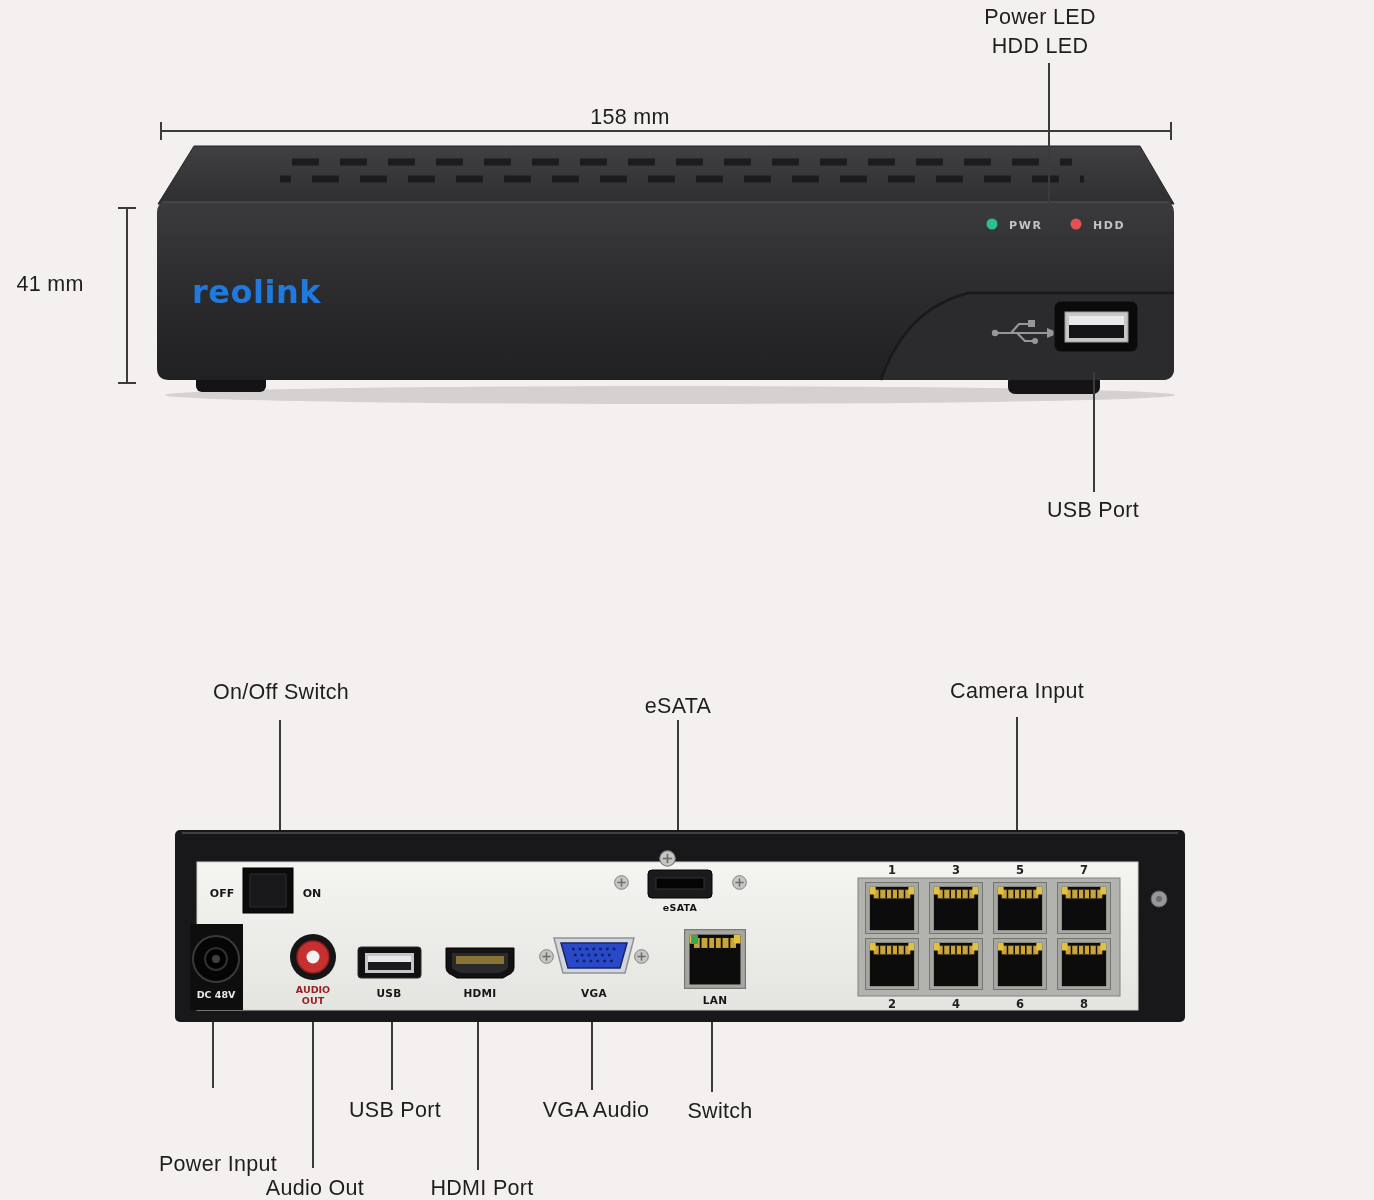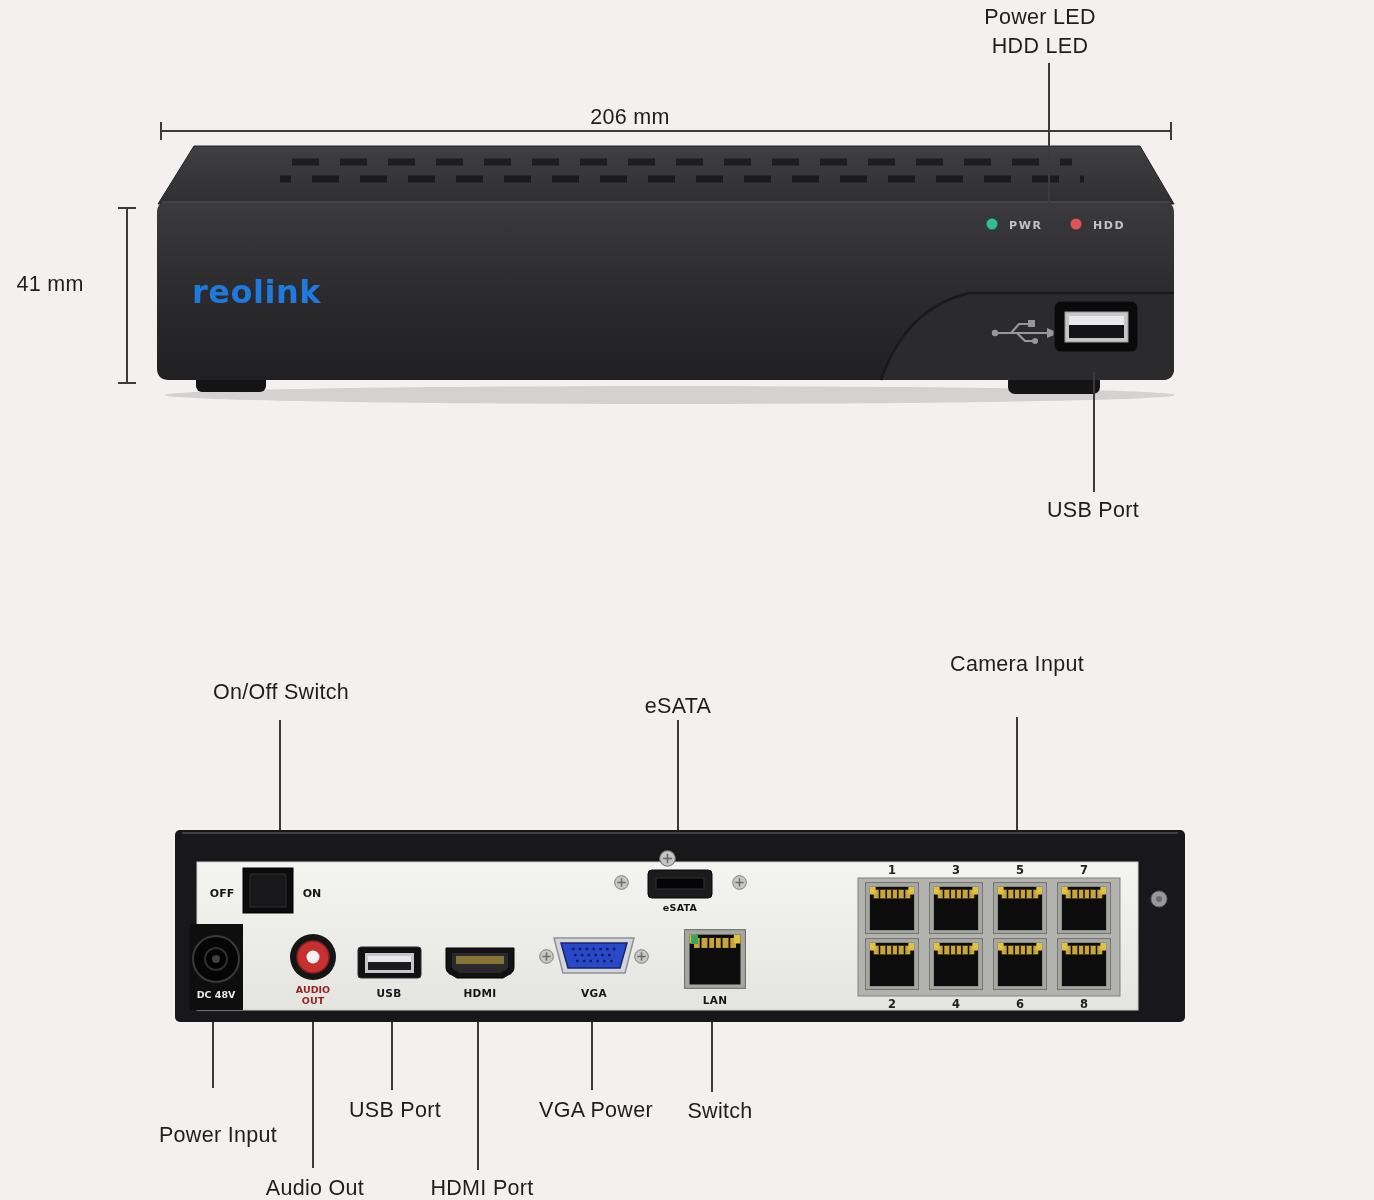--- a/index.html
+++ b/index.html
@@ -66,40 +66,40 @@
       <rect x="929" y="176" width="55" height="9" fill="#e9e9eb"></rect>
     </g>
   </svg>
 
   <div class="lbl" style="left:930px;top:3px;width:220px">
     <div>Power LED</div>
     <div>HDD LED</div>
   </div>
   <div class="vline" style="left:1048px;top:63px;height:143px"></div>
 
-  <div class="lbl" style="left:465px;top:103px;width:330px">206 mm</div>
+  <div class="lbl" style="left:465px;top:103px;width:330px">158 mm</div>
   <div class="hline" style="left:160px;top:130px;width:1012px"></div>
   <div class="vline" style="left:160px;top:122px;height:18px"></div>
   <div class="vline" style="left:1170px;top:122px;height:18px"></div>
 
   <div class="lbl" style="left:0px;top:270px;width:100px">41 mm</div>
   <div class="vline" style="left:126px;top:208px;height:176px"></div>
   <div class="hline" style="left:118px;top:207px;width:18px"></div>
   <div class="hline" style="left:118px;top:382px;width:18px"></div>
 
   <div class="vline" style="left:1093px;top:372px;height:120px"></div>
   <div class="lbl" style="left:1002px;top:496px;width:182px">USB Port</div>
 
   <div class="lbl" style="left:181px;top:678px;width:200px">On/Off Switch</div>
   <div class="vline" style="left:279px;top:720px;height:110px"></div>
 
   <div class="lbl" style="left:598px;top:692px;width:160px">eSATA</div>
   <div class="vline" style="left:677px;top:720px;height:110px"></div>
 
-  <div class="lbl" style="left:917px;top:650px;width:200px">Camera Input</div>
+  <div class="lbl" style="left:917px;top:677px;width:200px">Camera Input</div>
   <div class="vline" style="left:1016px;top:717px;height:113px"></div>
 
   <svg class="abs" style="left:170px;top:818px" width="1020" height="212" viewBox="0 0 1020 212" xmlns="http://www.w3.org/2000/svg" xmlns:xlink="http://www.w3.org/1999/xlink">
     <defs>
       <linearGradient id="gPanel" x1="0" y1="0" x2="0" y2="1">
         <stop offset="0" stop-color="#f4f4f1"></stop>
           <stop offset="1" stop-color="#e4e4e1"></stop>
       </linearGradient>
       <symbol id="rj45" viewBox="0 0 56 54">
         <rect x="0.5" y="0.5" width="55" height="53" fill="#a6a6a2" stroke="#73736d"></rect>
@@ -208,27 +208,27 @@
       <text class="cam-num" x="914" y="190">8</text>
     </g>
 
     <g>
       <circle cx="989" cy="81" r="8" fill="#98989a" stroke="#5f5f61"></circle>
       <circle cx="989" cy="81" r="3" fill="#6c6c6e"></circle>
     </g>
   </svg>
 
   <div class="vline" style="left:212px;top:1022px;height:66px"></div>
-  <div class="lbl" style="left:118px;top:1121px;width:200px">Power Input</div>
+  <div class="lbl" style="left:118px;top:1150px;width:200px">Power Input</div>
 
   <div class="vline" style="left:391px;top:1022px;height:68px"></div>
   <div class="lbl" style="left:305px;top:1096px;width:180px">USB Port</div>
 
   <div class="vline" style="left:591px;top:1022px;height:68px"></div>
-  <div class="lbl" style="left:506px;top:1096px;width:180px">VGA Power</div>
+  <div class="lbl" style="left:506px;top:1096px;width:180px">VGA Audio</div>
 
   <div class="vline" style="left:711px;top:1022px;height:70px"></div>
   <div class="lbl" style="left:630px;top:1097px;width:180px">Switch</div>
 
   <div class="vline" style="left:312px;top:1022px;height:146px"></div>
   <div class="lbl" style="left:225px;top:1174px;width:180px">Audio Out</div>
 
   <div class="vline" style="left:477px;top:1022px;height:148px"></div>
   <div class="lbl" style="left:392px;top:1174px;width:180px">HDMI Port</div>
 

